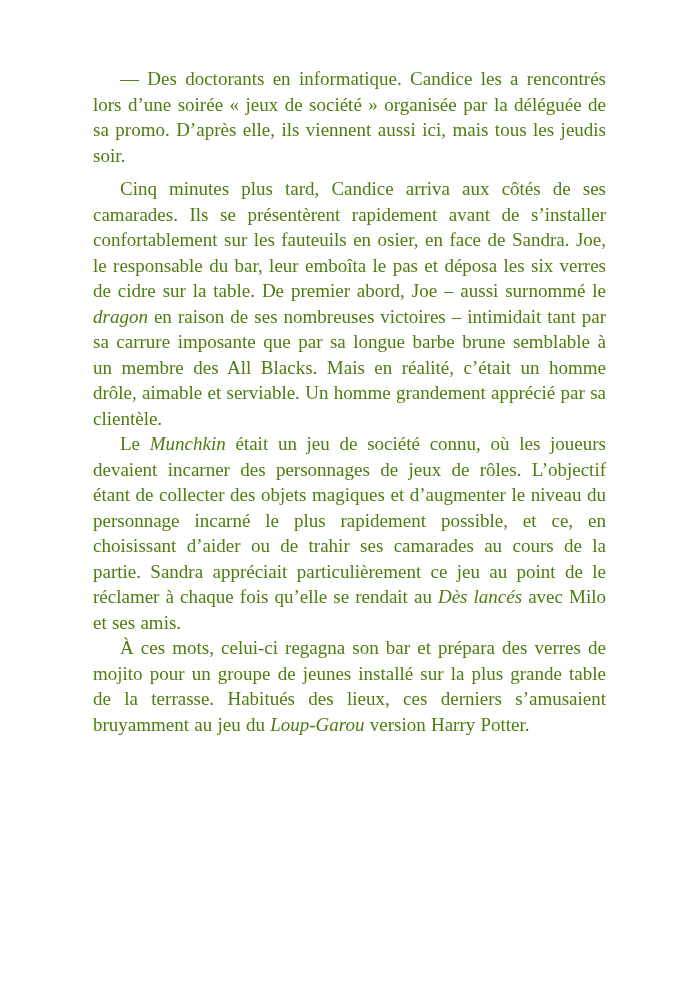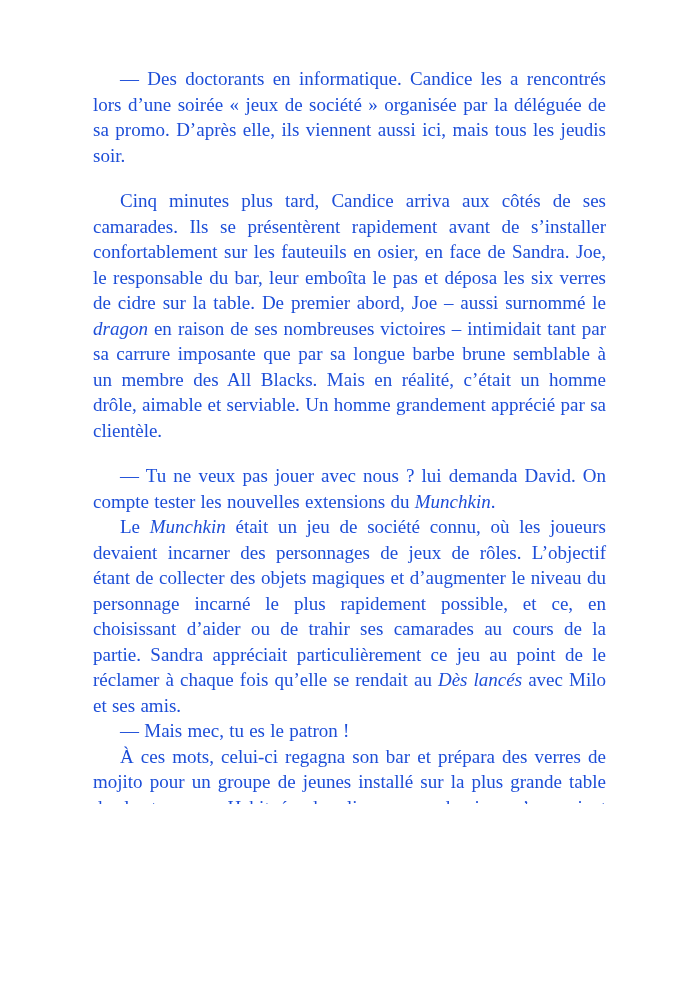--- a/index.html
+++ b/index.html
@@ -5,55 +5,53 @@
   html, body {
     margin: 0;
     padding: 0;
     background: #ffffff;
   }
   .book-page {
     position: relative;
     width: 700px;
     height: 804px;
     background: #ffffff;
-    color: #1d4ed8;
+    color: #4d7c0f;
     font-family: "Liberation Serif", serif;
     box-sizing: border-box;
     padding: 66px 94px 0 93px;
     overflow: hidden;
   }
   .text-block p {
     margin: 0;
     font-size: 19px;
     line-height: 25.5px;
     text-align: justify;
     text-indent: 27px;
     word-spacing: 0.5px;
   }
   .text-block p.section-start {
-    margin-top: 20px;
+    margin-top: 8px;
   }
   .italic {
     font-style: italic;
   }
   .page-number {
     position: absolute;
     top: 910px;
     right: 92px;
     font-size: 19px;
     line-height: 25.5px;
   }
 </style>
 </head>
 <body>
 
 <div class="book-page">
   <div class="text-block">
       <p><span>— Des doctorants en informatique. Candice les a rencontrés lors d’une soirée «&nbsp;jeux de société&nbsp;» organisée par la déléguée de sa promo. D’après elle, ils viennent aussi ici, mais tous les jeudis soir.</span></p>
       <p class="section-start"><span>Cinq minutes plus tard, Candice arriva aux côtés de ses camarades. Ils se présentèrent rapidement avant de s’installer confortablement sur les fauteuils en osier, en face de Sandra. Joe, le responsable du bar, leur emboîta le pas et déposa les six verres de cidre sur la table. De premier abord, Joe – aussi surnommé le </span><span class="italic">dragon</span><span> en raison de ses nombreuses victoires – intimidait tant par sa carrure imposante que par sa longue barbe brune semblable à un membre des All Blacks. Mais en réalité, c’était un homme drôle, aimable et serviable. Un homme grandement apprécié par sa clientèle.</span></p>
-      <p class="section-start"><span>— Tu ne veux pas jouer avec nous&nbsp;? lui demanda David. On compte tester les nouvelles extensions du </span><span class="italic">Munchkin</span><span>.</span></p>
       <p><span>Le </span><span class="italic">Munchkin</span><span> était un jeu de société connu, où les joueurs devaient incarner des personnages de jeux de rôles. L’objectif étant de collecter des objets magiques et d’augmenter le niveau du personnage incarné le plus rapidement possible, et ce, en choisissant d’aider ou de trahir ses camarades au cours de la partie. Sandra appréciait particulièrement ce jeu au point de le réclamer à chaque fois qu’elle se rendait au </span><span class="italic">Dès lancés</span><span> avec Milo et ses amis.</span></p>
-      <p><span>— Mais mec, tu es le patron&nbsp;!</span></p>
       <p><span>À ces mots, celui-ci regagna son bar et prépara des verres de mojito pour un groupe de jeunes installé sur la plus grande table de la terrasse. Habitués des lieux, ces derniers s’amusaient bruyamment au jeu du </span><span class="italic">Loup-Garou</span><span> version Harry Potter.</span></p>
     </div>
 
   <div class="page-number">13</div>
 </div>
 
 </body></html>

